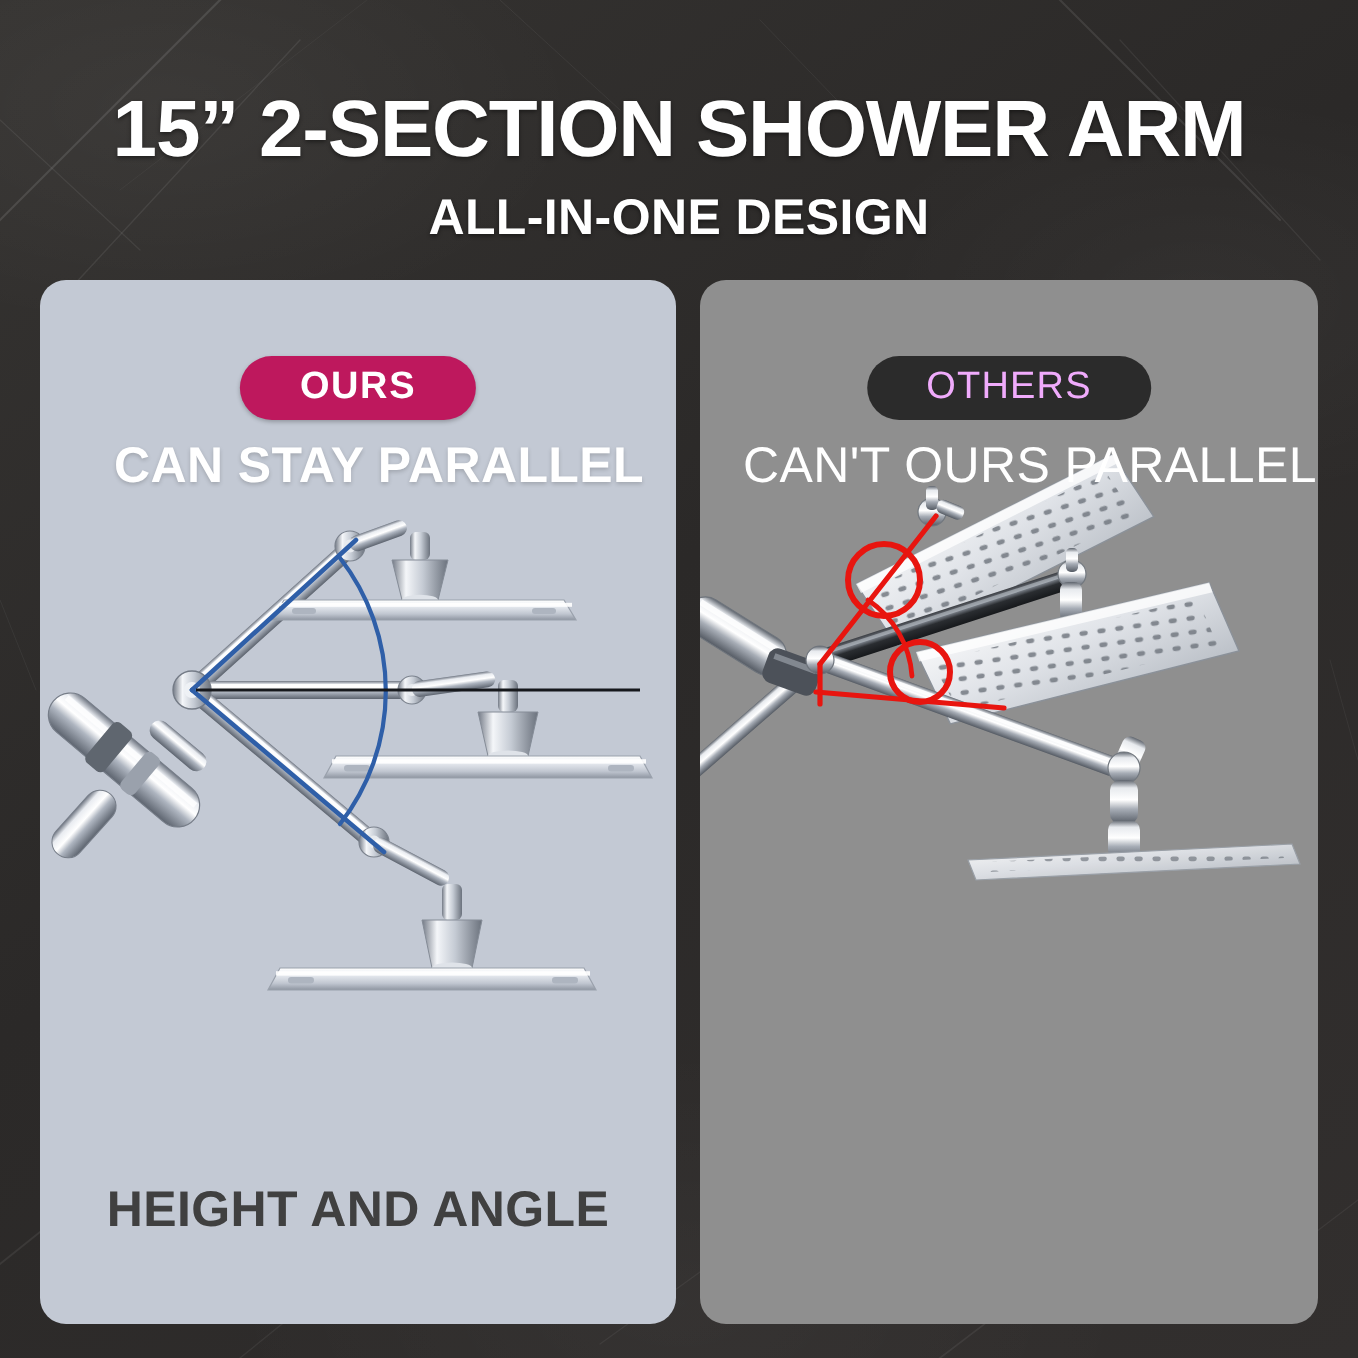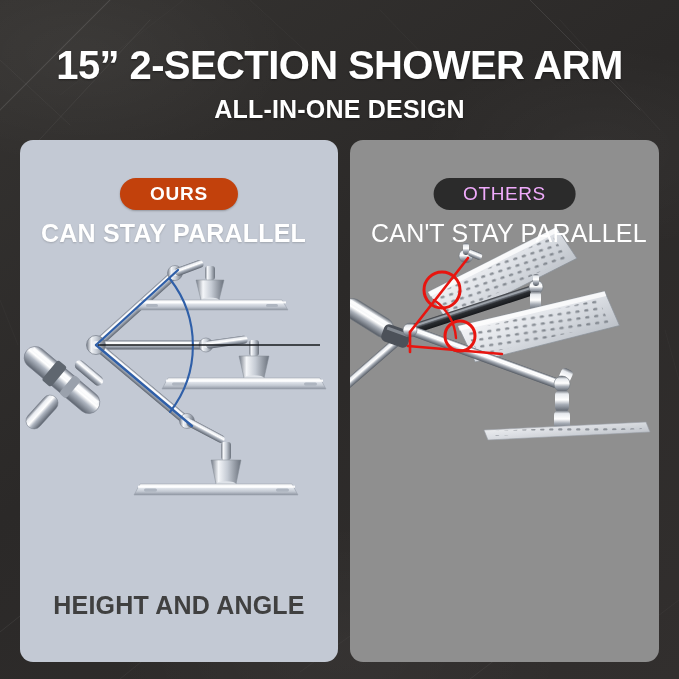--- a/index.html
+++ b/index.html
@@ -78,36 +78,37 @@
     top: 38px; left: 50%;
     transform: translateX(-50%);
     border-radius: 999px;
     padding: 4px 30px;
     font-size: 19px;
     line-height: 1.25;
     white-space: nowrap;
     z-index: 4;
   }
   .badge-ours {
-    background: #c2410c;
+    background: #be185d;
     color: #ffffff;
     font-weight: 700;
     letter-spacing: .8px;
     box-shadow: 0 1px 2px rgba(0,0,0,.25);
   }
   .badge-others {
     background: #2b2b2b;
     color: #f0abfc;
     font-weight: 400;
     letter-spacing: .6px;
   }
 
   .panel-caption {
     position: absolute;
     top: 79px; left: 5px; right: 0;
+    text-align: center;
     color: #ffffff;
     font-size: 25px;
     white-space: nowrap;
     z-index: 4;
     margin-left: 16px;
   }
   .caption-ours   { font-weight: 700; letter-spacing: .2px; text-shadow: 0 1px 2px rgba(0,0,0,.18); }
   .caption-others { font-weight: 400; letter-spacing: .2px; }
 
   .panel-footer {
@@ -296,21 +297,21 @@
 
       <div class="panel-footer">
         <div>HEIGHT AND ANGLE</div>
       </div>
     </div>
 
     <div class="panel panel-others">
 
       <div class="badge badge-others">OTHERS</div>
 
-      <div class="panel-caption caption-others">CAN'T STAY PARALLEL</div>
+      <div class="panel-caption caption-others">CAN'T OURS PARALLEL</div>
 
       <svg class="art" viewBox="0 0 309 522" preserveAspectRatio="none" aria-hidden="true">
         <defs>
           <linearGradient id="xChrome" x1="0" y1="0" x2="0" y2="1">
             <stop offset="0%" stop-color="#5e646d"></stop>
             <stop offset="18%" stop-color="#e7eaee"></stop>
             <stop offset="45%" stop-color="#ffffff"></stop>
             <stop offset="66%" stop-color="#a7adb6"></stop>
             <stop offset="100%" stop-color="#555b64"></stop>
           </linearGradient>

